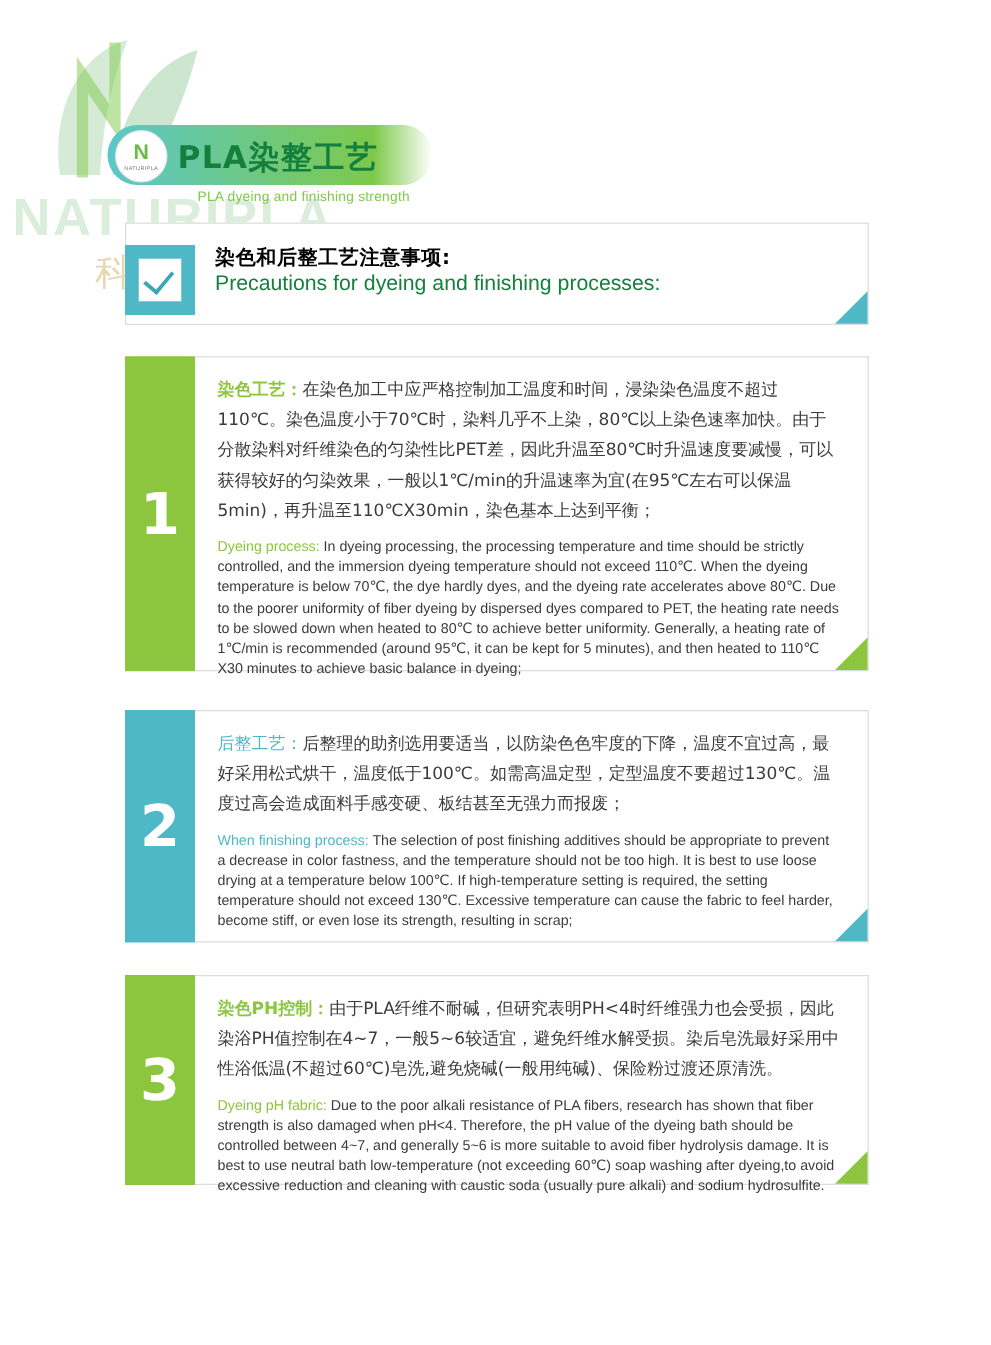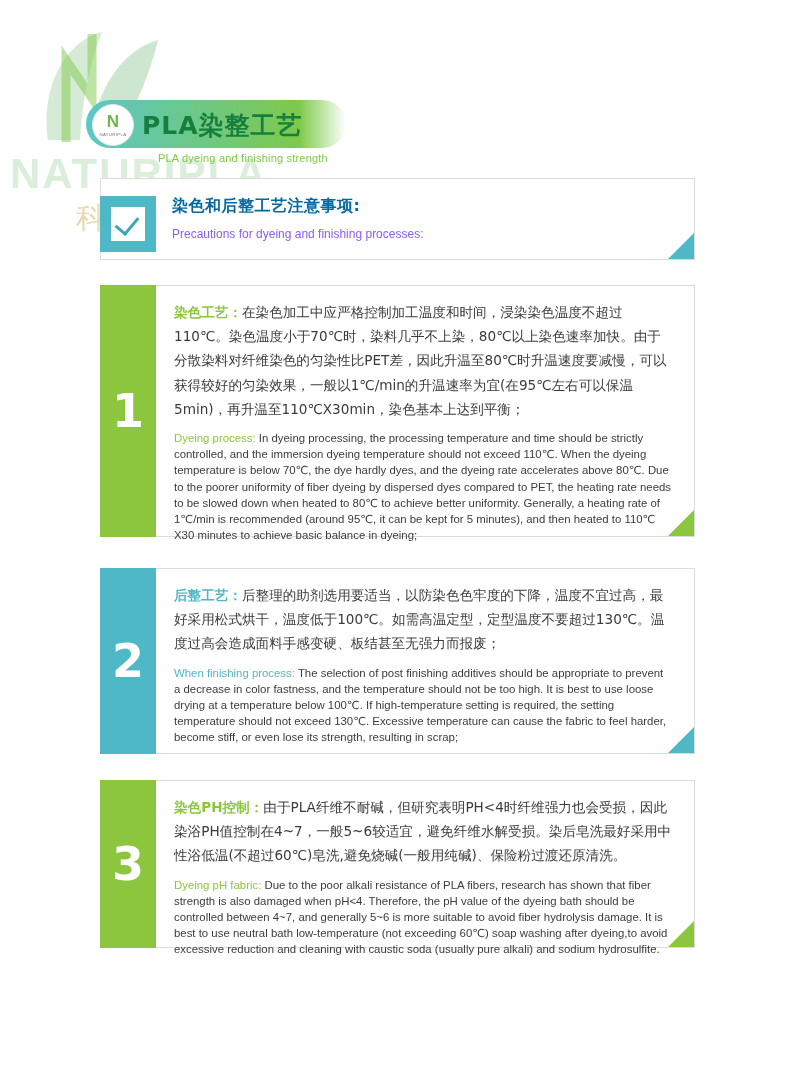--- a/index.html
+++ b/index.html
@@ -74,23 +74,23 @@
     background:#4fb8c6;display:flex;align-items:center;justify-content:center;
   }
   .prec-icon .check{
     width:34px;height:34px;background:#ffffff;position:relative;
   }
   .prec-icon .check:after{
     content:"";position:absolute;left:9px;top:5px;width:11px;height:19px;
     border:solid #3aa7b5;border-width:0 3px 3px 0;transform:rotate(40deg);
   }
   .prec-texts{position:absolute;left:172px;top:196px;width:420px;}
-  .prec-cn{font-size:16px;font-weight:bold;color:#0369a1;letter-spacing:.5px;
+  .prec-cn{font-size:16px;font-weight:bold;color:#000000;letter-spacing:.5px;
     font-family:"DejaVu Sans",sans-serif;}
-  .prec-en{font-size:12px;color:#8b5cf6;margin-top:10px;}
+  .prec-en{font-size:17px;color:#15803d;}
 
   
   .block{position:absolute;left:100px;width:595px;box-sizing:border-box;}
   .num{
     position:absolute;left:0;top:0;width:56px;height:100%;
     color:#ffffff;font-size:46px;font-weight:bold;
     display:flex;align-items:center;justify-content:center;
     font-family:"DejaVu Sans",sans-serif;
   }
   .bodybox{
@@ -103,21 +103,21 @@
     position:absolute;right:0;bottom:0;width:0;height:0;
     border-left:26px solid transparent;border-bottom:26px solid #4fb8c6;
   }
   .corner.green{border-bottom-color:#8cc63f;}
   .inner{position:absolute;left:18px;right:22px;top:14px;}
   .cn{
     font-size:13.6px;line-height:1.78;color:#3b3b3b;
     font-family:"DejaVu Sans",sans-serif;
   }
   .cn .lead-green{color:#8cc63f;font-weight:bold;}
-  .cn .lead-teal{color:#4fb8c6;font-weight:bold;}
+  .cn .lead-teal{color:#4fb8c6;font-weight:normal;}
   .en{
     margin-top:9px;font-size:11.4px;line-height:1.42;color:#3b3b3b;
   }
   .en .lead-green{color:#8cc63f;margin-top:26px;}
   .en .lead-teal{color:#4fb8c6;}
 
   #b1{top:285px;height:252px;}
   #b1 .num{background:#8cc63f;}
   #b2{top:568px;height:186px;}
   #b2 .num{background:#4fb8c6;}

